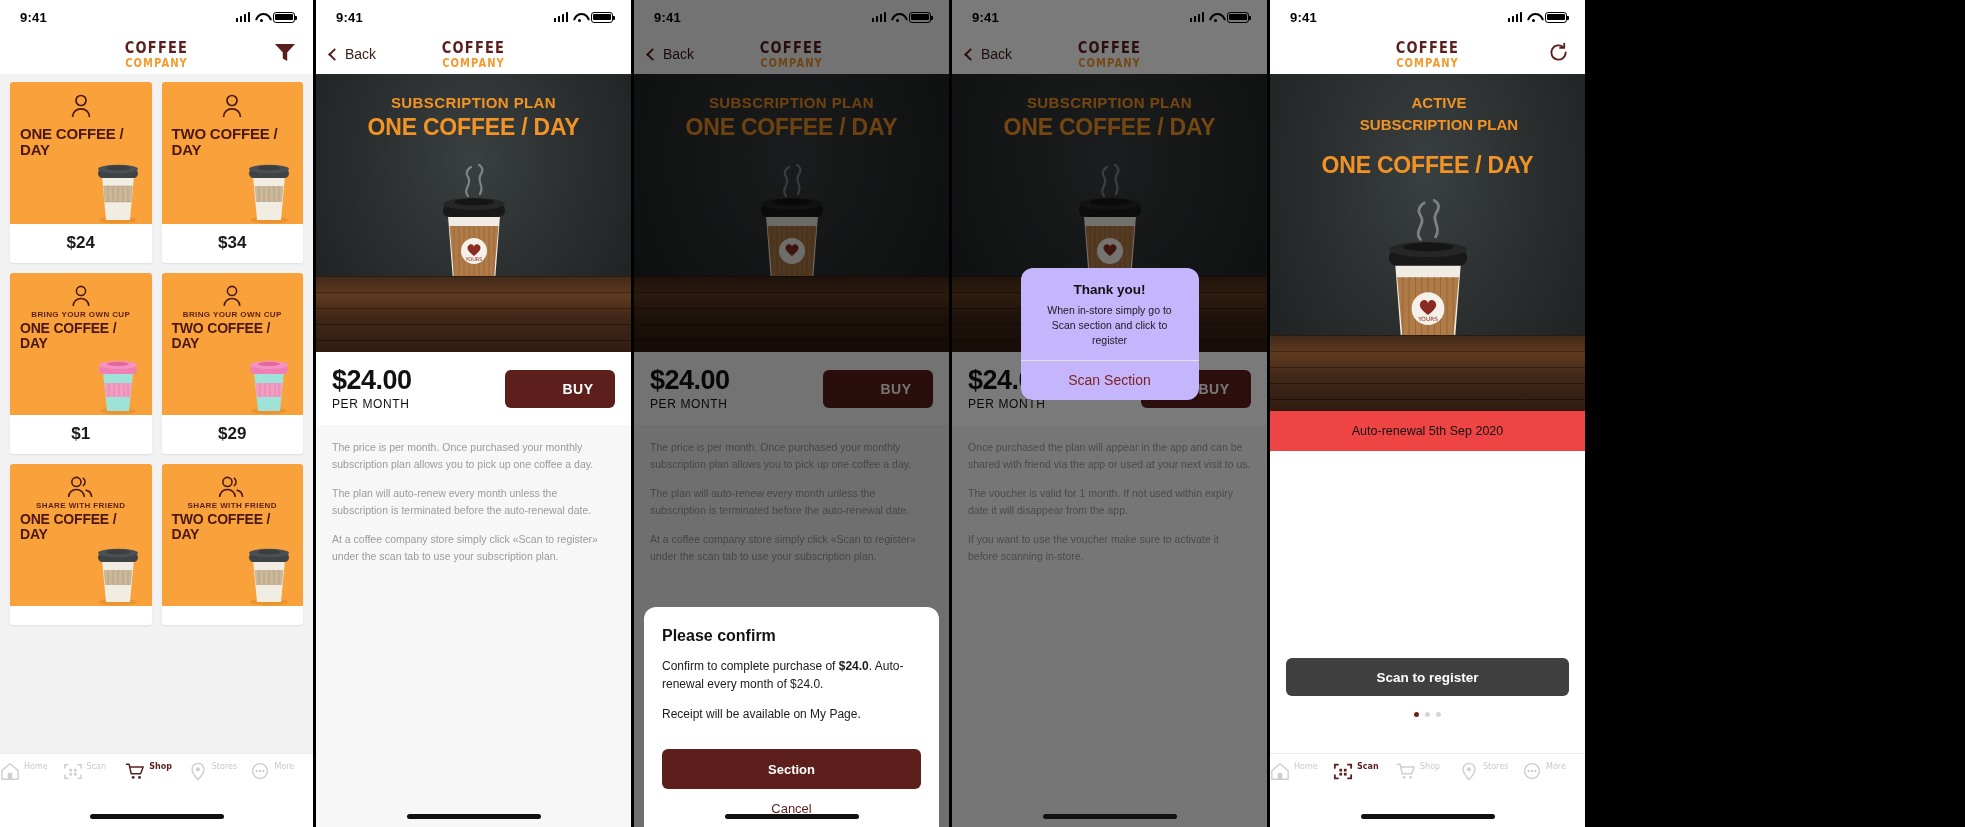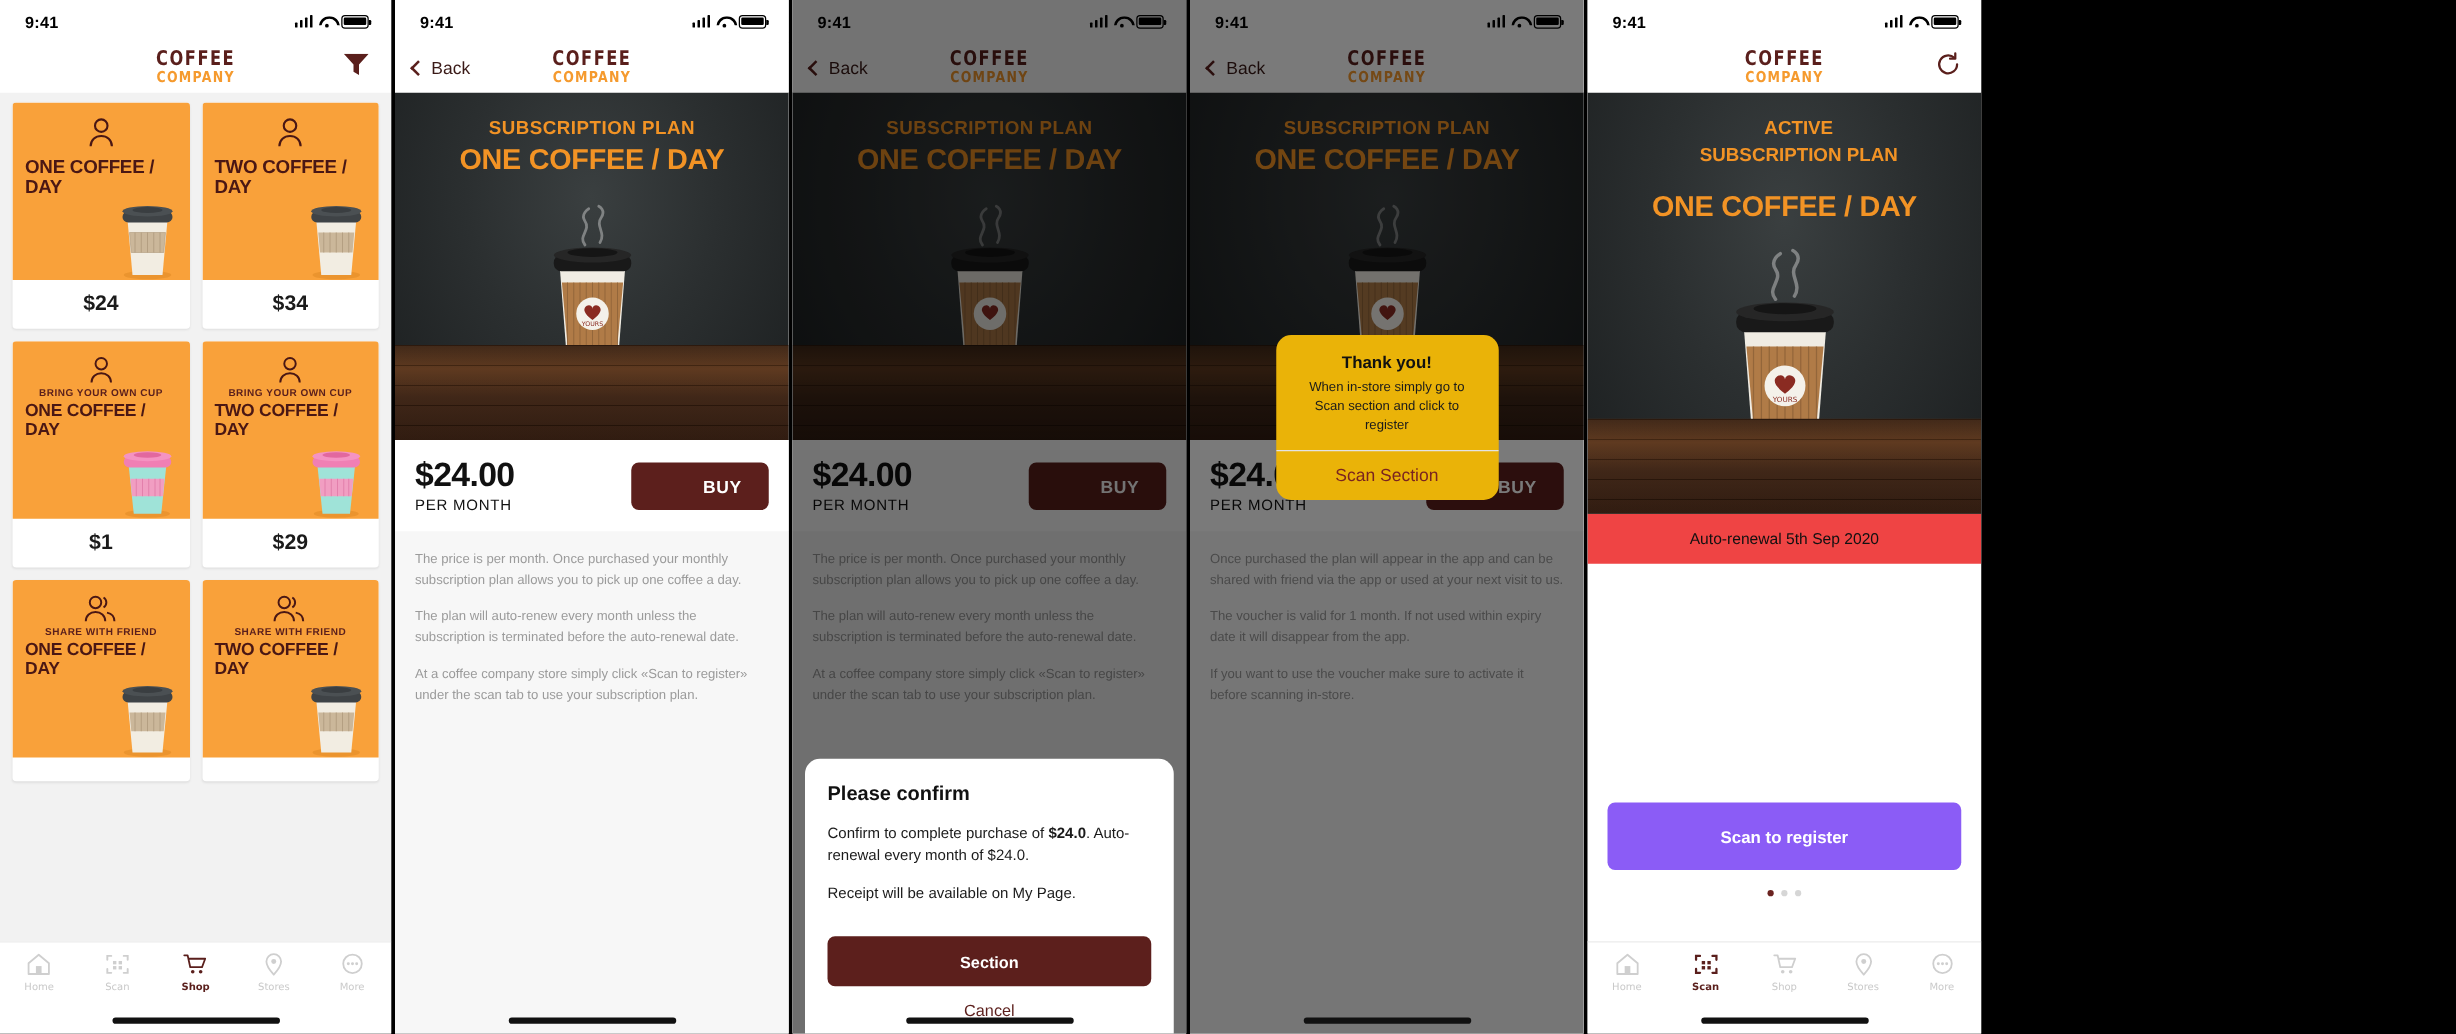--- a/index.html
+++ b/index.html
@@ -89,21 +89,21 @@
   .person.tight { margin-bottom: 3px; }
 
   
   .cup { position:absolute; right:6px; bottom:0; width:56px; height:72px; z-index:1; }
 
   
   .tabbar {
     position:absolute; bottom:0; left:0; right:0; height:74px; background:#fff;
     border-top:1px solid #ececec; display:flex; align-items:flex-start; padding-top:8px;
   }
-  .tab { flex:1; display:flex; flex-direction:column; align-items:center; gap:4px; cursor:pointer; }
+  .tab { flex:1; display:flex; flex-direction:row; gap:4px; cursor:pointer; }
   .tab .tlabel { font-size:8px; color:#c9c9c9; font-family:"DejaVu Sans", sans-serif; }
   .tab.active .tlabel { color:#5a1f1c; font-weight:700; }
   .home-bar {
     position:absolute; bottom:8px; left:50%; transform:translateX(-50%);
     width:134px; height:5px; background:#111; border-radius:3px;
   }
 
   
   .hero {
     position:relative; height: 278px; overflow:hidden;
@@ -159,35 +159,35 @@
     border-radius:6px; font-size:13px; font-weight:700; cursor:pointer; margin-top:14px;
   }
   .cancel-btn {
     width:100%; height:38px; background:transparent; color:#5c1f1c; border:none;
     font-size:13px; cursor:pointer;
   }
 
   
   .alert {
     position:absolute; left:50%; top:268px; transform:translateX(-50%);
-    width:178px; background:#eab308; border-radius:12px; z-index:30; overflow:hidden;
+    width:178px; background:#c4b5fd; border-radius:12px; z-index:30; overflow:hidden;
   }
   .alert-body { padding:14px 14px 12px; text-align:center; }
   .alert-body h4 { font-size:13.5px; font-weight:700; color:#111; margin-bottom:6px; }
   .alert-body p { font-size:10.5px; line-height:1.42; color:#1b1b1b; }
   .alert-action {
     border-top:1px solid #e3e3e3; height:40px; display:flex; align-items:center;
     justify-content:center; color:#7a2420; font-size:14px; cursor:pointer;
   }
 
   
   .renew { background:#ef4444; text-align:center; font-size:12.5px; color:#111; padding:13px 0; }
   .scanbtn {
-    position:absolute; left:16px; right:16px; bottom:131px; height:54px;
-    background:#8b5cf6; color:#fff; border:none; border-radius:6px;
+    position:absolute; left:16px; right:16px; bottom:131px; height:38px;
+    background:#404040; color:#fff; border:none; border-radius:6px;
     font-size:13.5px; font-weight:700; cursor:pointer;
   }
   .dots { position:absolute; left:0; right:0; bottom:110px; display:flex; justify-content:center; gap:6px; }
   .dots i { width:5px; height:5px; border-radius:50%; background:#d6d6d6; display:block; }
   .dots i.on { background:#6b2320; }
 </style>
 </head>
 <body>
 
 <div class="strip">

